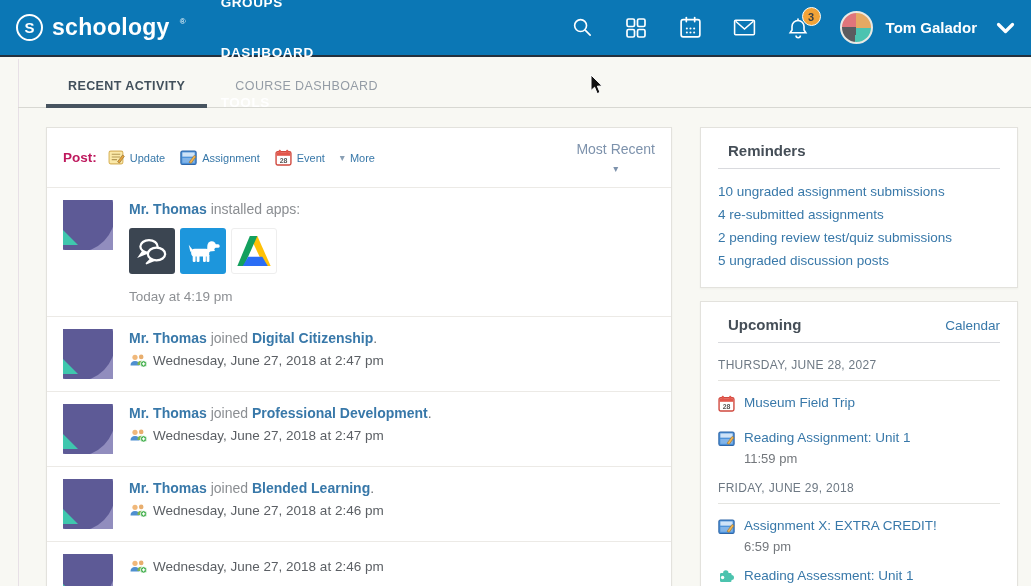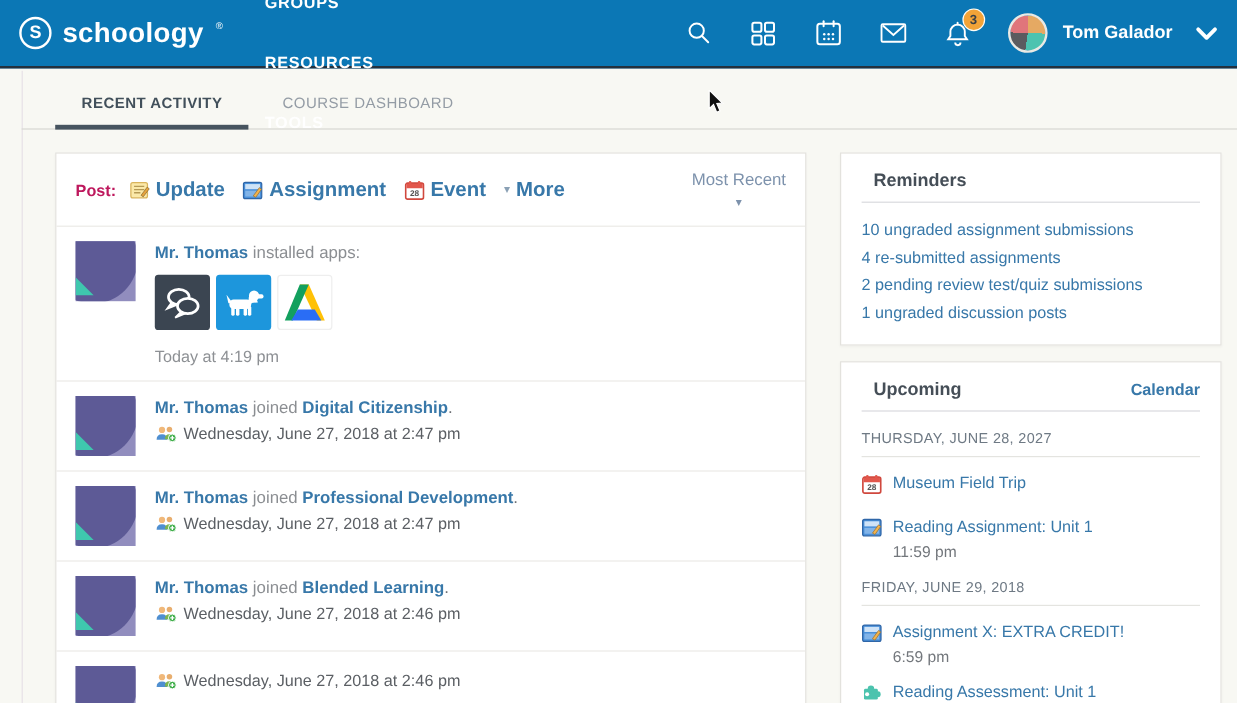--- a/index.html
+++ b/index.html
@@ -53,21 +53,21 @@
   
   .main { display:flex; gap:28px; padding-left:46px; margin-top:19px; align-items:flex-start; }
   .card { background:#fff; border:1px solid #e3e2dd; box-shadow:0 1px 2px rgba(0,0,0,.04); }
   .feed-card { width:626px; }
   .right-col { width:318px; display:flex; flex-direction:column; gap:13px; }
 
   
   .composer { display:flex; align-items:center; padding:13px 16px; border-bottom:1px solid #eceae6; }
   .composer-label { font-size:13.5px; font-weight:bold; color:#be185d; margin-right:11px; }
   .composer-action { display:flex; align-items:center; gap:5px; margin-right:15px; cursor:pointer; }
-  .composer-action .lbl, .link { color:#3878a9; font-size:17px; font-weight:bold; }
+  .composer-action .lbl, .link { color:#3878a9; font-size:11px; font-weight:normal; }
   .more-caret { color:#8aa0b5; font-size:10px; margin-right:5px; cursor:pointer; }
   .sort { margin-left:auto; color:#7d92ac; font-size:14px; cursor:pointer; display:flex; align-items:center; gap:6px;flex-direction:column;}
   .sort-caret { font-size:10px; }
 
   
   .feed-item { display:flex; gap:16px; padding:12px 16px; }
   .feed-item + .feed-item { border-top:1px solid #eceae6; }
   .avatar {
     width:50px; height:50px; flex:none; position:relative; overflow:hidden; background:#918dbe;
   }
@@ -87,21 +87,21 @@
   .feed-meta { display:flex; align-items:center; gap:6px; margin-top:5px; font-size:13.5px; color:#5b5f64; }
   .app-row { display:flex; gap:5px; margin-top:9px; }
   .app-tile { width:46px; height:46px; border-radius:3px; display:flex; align-items:center; justify-content:center; }
   .timestamp { margin-top:15px; font-size:13.5px; color:#8d9094; }
 
   
   .side-card { padding:14px 17px 15px 17px; }
   .side-title-row { display:flex; align-items:baseline; justify-content:space-between;
      padding-bottom:9px; border-bottom:1px solid #d9dade; }
   .side-title { font-size:15px; font-weight:bold; color:#454e57;margin-left:10px; }
-  .side-link { font-size:13.5px; color:#3878a9; font-weight:bold; cursor:pointer;}
+  .side-link { font-size:13.5px; color:#3878a9; font-weight:normal; cursor:pointer;}
   .reminder-list { margin-top:11px; display:flex; flex-direction:column; }
   .reminder-item { font-size:13.5px; color:#3878a9; line-height:23px; cursor:pointer; }
 
   .date-header { margin-top:15px; font-size:12px; color:#6e7984; letter-spacing:.3px;
      padding-bottom:8px; border-bottom:1px solid #e4e4e0; }
   .event-item { display:flex; gap:9px; margin-top:13px; }
   .event-icon-col { width:17px; flex:none; padding-top:1px; }
   .event-title { font-size:13.5px; color:#3878a9; line-height:18px; cursor:pointer; }
   .event-time { font-size:13px; color:#73777c; margin-top:4px; }
 
@@ -113,21 +113,21 @@
 
 <div class="navbar">
   <div class="brand">
     <span class="brand-circle">S</span>
     <span class="brand-word">schoology</span>
       <span class="brand-mark">®</span>
   </div>
   <div class="nav-menu">
     <span class="nav-item">COURSES</span>
     <span class="nav-item">GROUPS</span>
-    <span class="nav-item">RESOURCES</span>
+    <span class="nav-item">DASHBOARD</span>
     <span class="nav-item">TOOLS</span>
   </div>
   <div class="nav-right">
     <span class="nav-icon">
       <svg width="23" height="23" viewBox="0 0 24 24" fill="none" stroke="#fff" stroke-width="1.7">
           <circle cx="10" cy="10" r="6.2"></circle>
           <line x1="14.8" y1="14.8" x2="20" y2="20" stroke-linecap="round"></line>
         </svg>
     </span>
     <span class="nav-icon">
@@ -381,21 +381,21 @@
   <div class="right-col">
 
     <div class="card side-card">
       <div class="side-title-row">
         <span class="side-title">Reminders</span>
       </div>
       <div class="reminder-list">
         <span class="reminder-item">10 ungraded assignment submissions</span>
         <span class="reminder-item">4 re-submitted assignments</span>
         <span class="reminder-item">2 pending review test/quiz submissions</span>
-        <span class="reminder-item">1 ungraded discussion posts</span>
+        <span class="reminder-item">5 ungraded discussion posts</span>
       </div>
     </div>
 
     <div class="card side-card">
       <div class="side-title-row">
         <span class="side-title">Upcoming</span>
         <span class="side-link">Calendar</span>
       </div>
 
       <div class="date-header">THURSDAY, JUNE 28, 2027</div>

